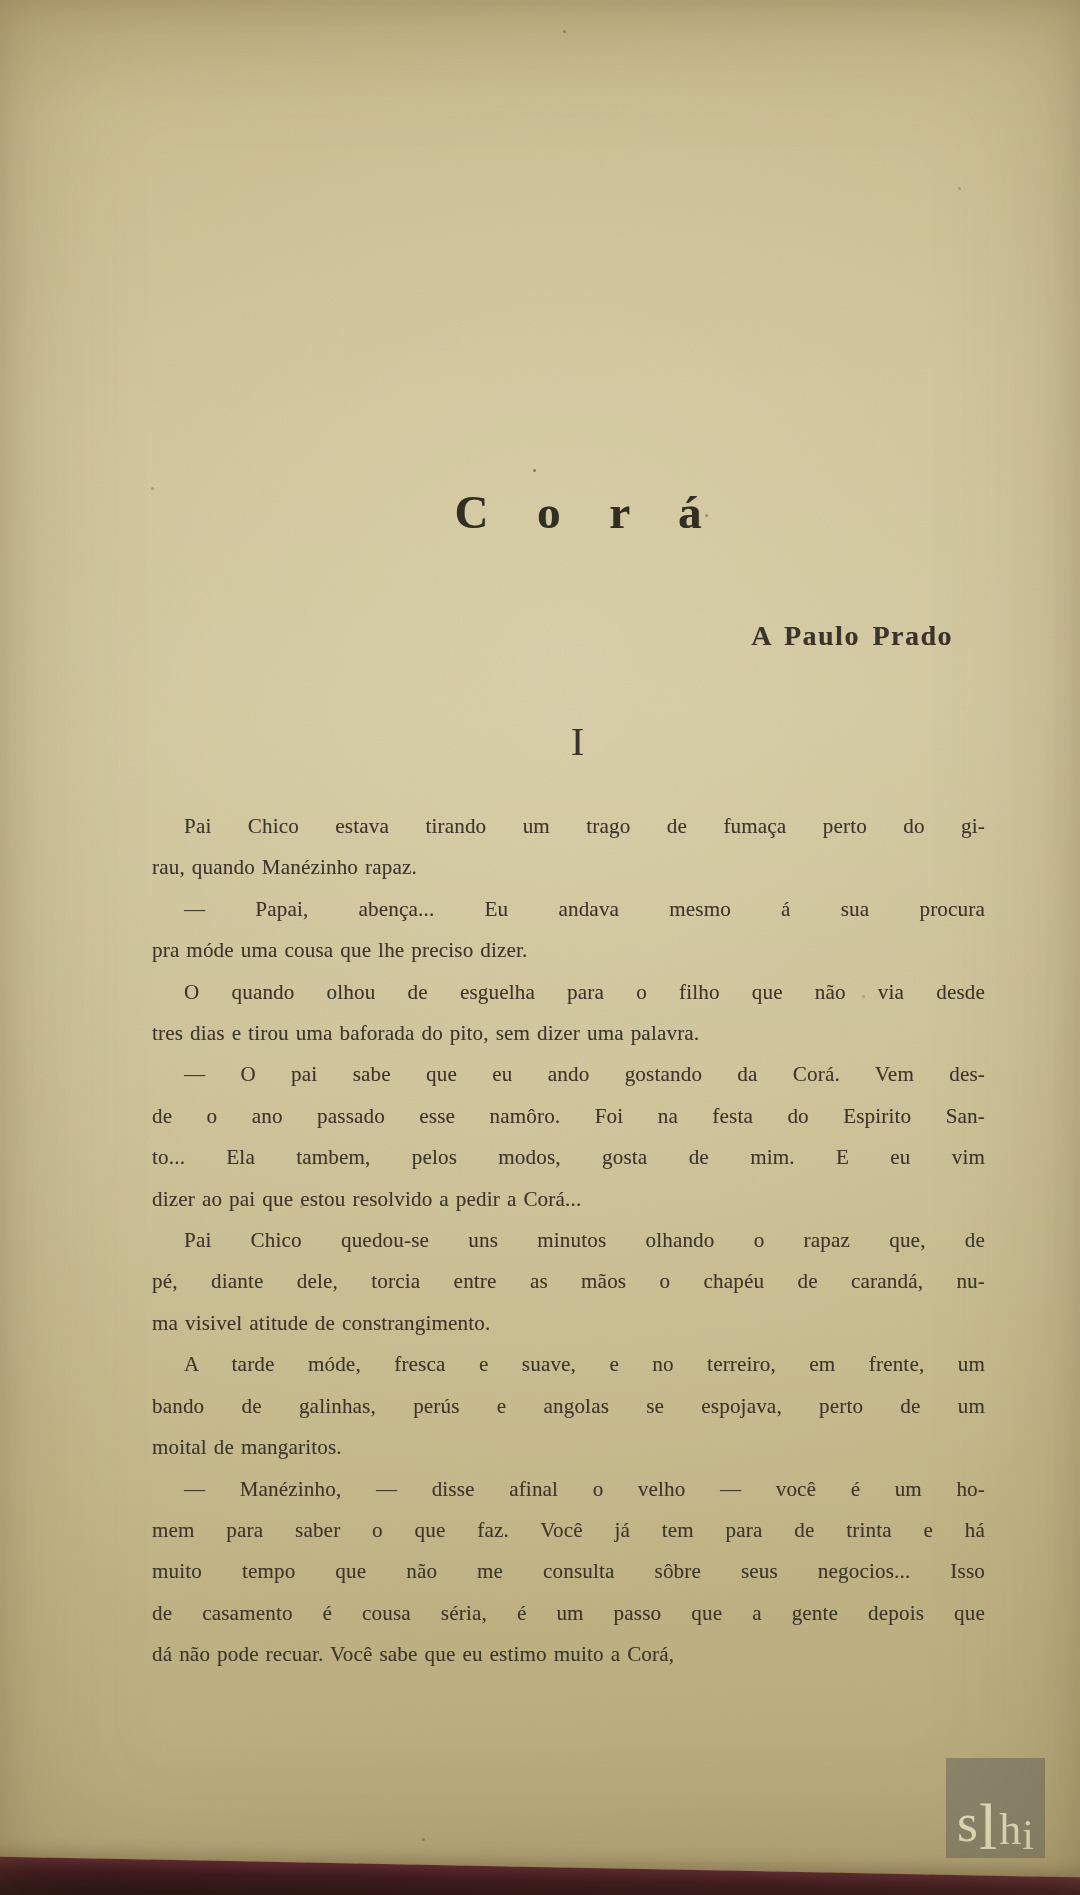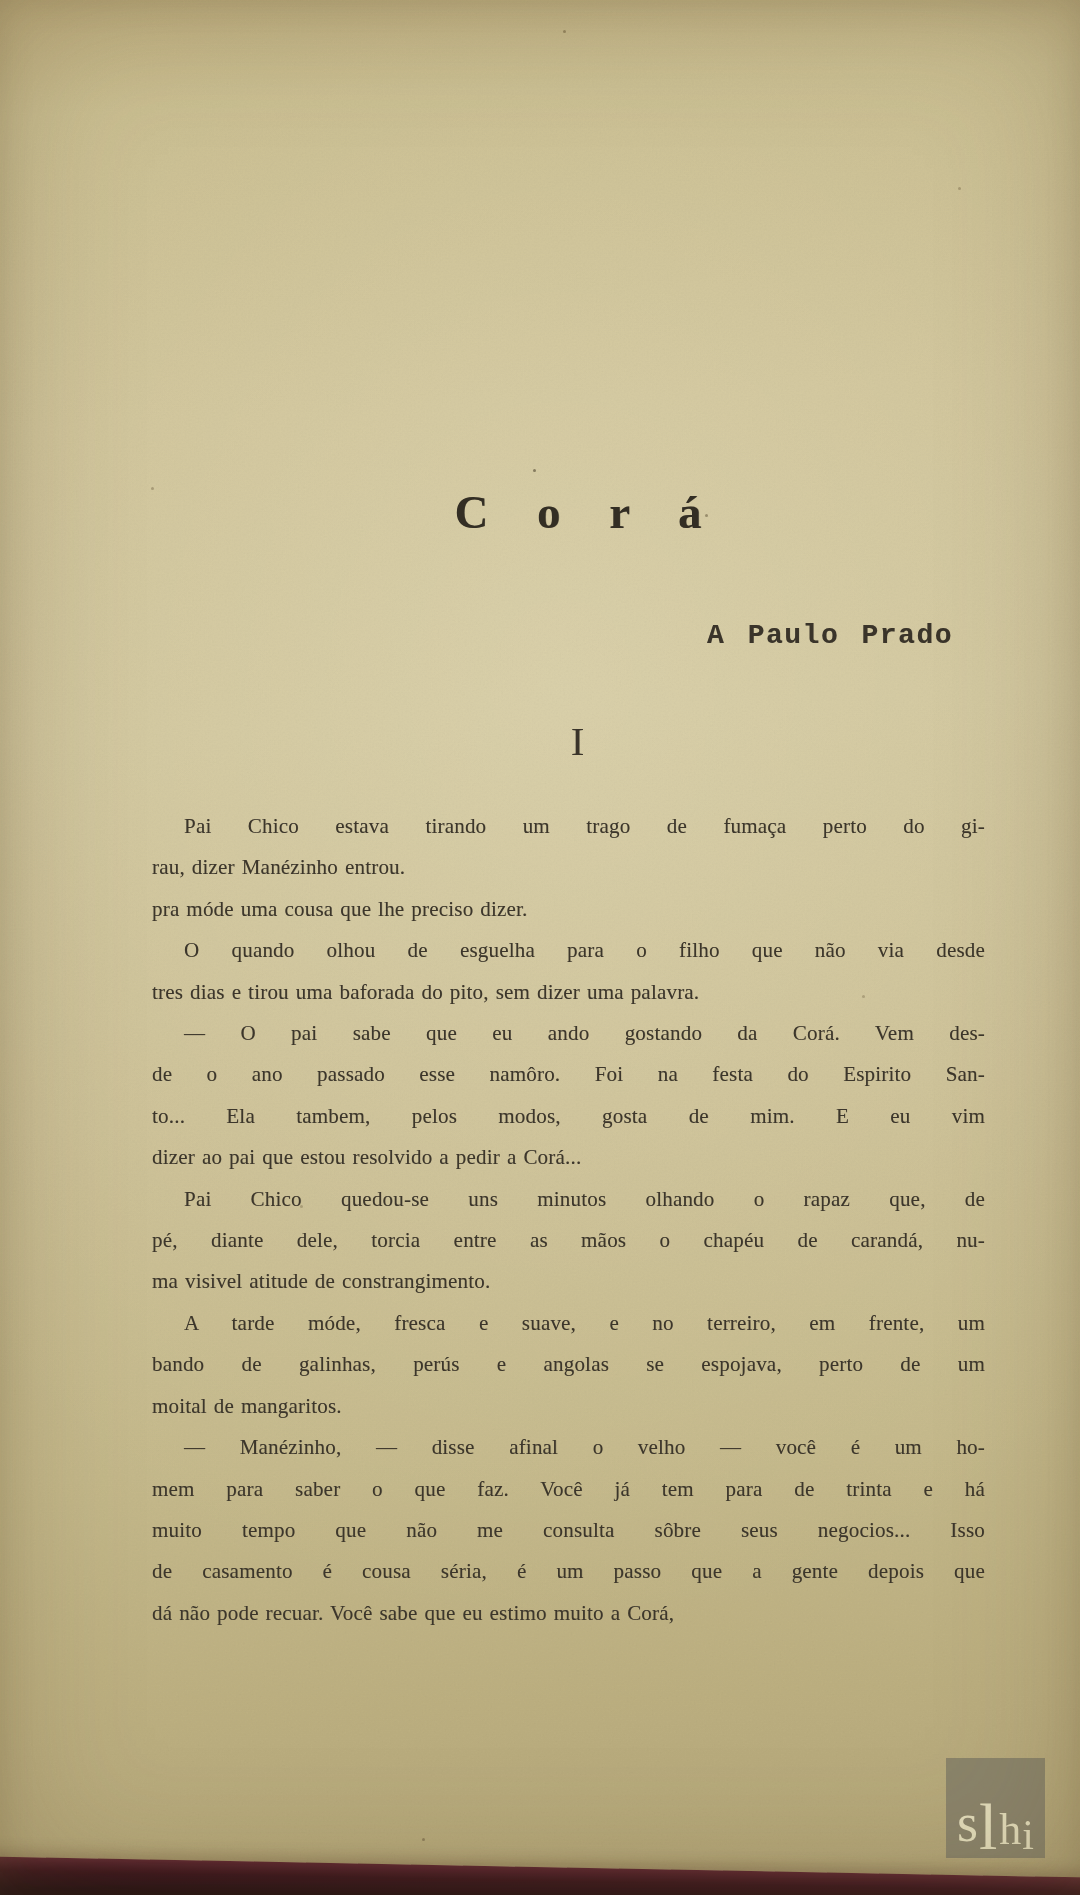--- a/index.html
+++ b/index.html
@@ -28,21 +28,20 @@
     text-align:center;transform:translateX(12px);
     font-size:47px;font-weight:700;color:#332e24;
     letter-spacing:5px;word-spacing:27px;line-height:1;
     text-shadow:0.4px 0.4px 0 rgba(51,46,36,.4);
   }
   .dedication{
     position:absolute;top:622px;right:127px;
     font-size:28px;font-weight:700;color:#3a342a;
     letter-spacing:1.5px;word-spacing:4px;line-height:1;
     text-shadow:0.3px 0.3px 0 rgba(58,52,42,.35);
-    font-family:Liberation Mono, monospace;
   }
   .numeral{
     position:absolute;left:152px;top:721px;width:833px;
     text-align:center;transform:translateX(9px);
     font-size:41px;font-weight:400;color:#3a342a;line-height:1;
   }
   .text-block{
     position:absolute;left:152px;top:806px;width:833px;
     font-size:21px;line-height:41.4px;color:#3c362b;
     letter-spacing:0.2px;word-spacing:1.5px;
@@ -101,21 +100,22 @@
   </svg>
 
   <h1 class="title">C o r á</h1>
 
   <div class="dedication">A Paulo Prado</div>
 
   <div class="numeral">I</div>
 
   <div class="text-block">
       <div class="line indent just">Pai Chico estava tirando um trago de fumaça perto do gi-</div>
-      <div class="line">rau, dizer Manézinho entrou.</div>
+      <div class="line">rau, quando Manézinho rapaz.</div>
+      <div class="line indent just">— Papai, abença...  Eu andava mesmo á sua procura</div>
       <div class="line">pra móde uma cousa que lhe preciso dizer.</div>
       <div class="line indent just">O quando olhou de esguelha para o filho que não via desde</div>
       <div class="line">tres dias e tirou uma baforada do pito, sem dizer uma palavra.</div>
       <div class="line indent just">— O pai sabe que eu ando gostando da Corá.  Vem des-</div>
       <div class="line just">de o ano passado esse namôro.  Foi na festa do Espirito San-</div>
       <div class="line just">to...  Ela tambem, pelos modos, gosta de mim.  E eu vim</div>
       <div class="line">dizer ao pai que estou resolvido a pedir a Corá...</div>
       <div class="line indent just">Pai Chico quedou-se uns minutos olhando o rapaz que, de</div>
       <div class="line just">pé, diante dele, torcia entre as mãos o chapéu de carandá, nu-</div>
       <div class="line">ma visivel atitude de constrangimento.</div>

